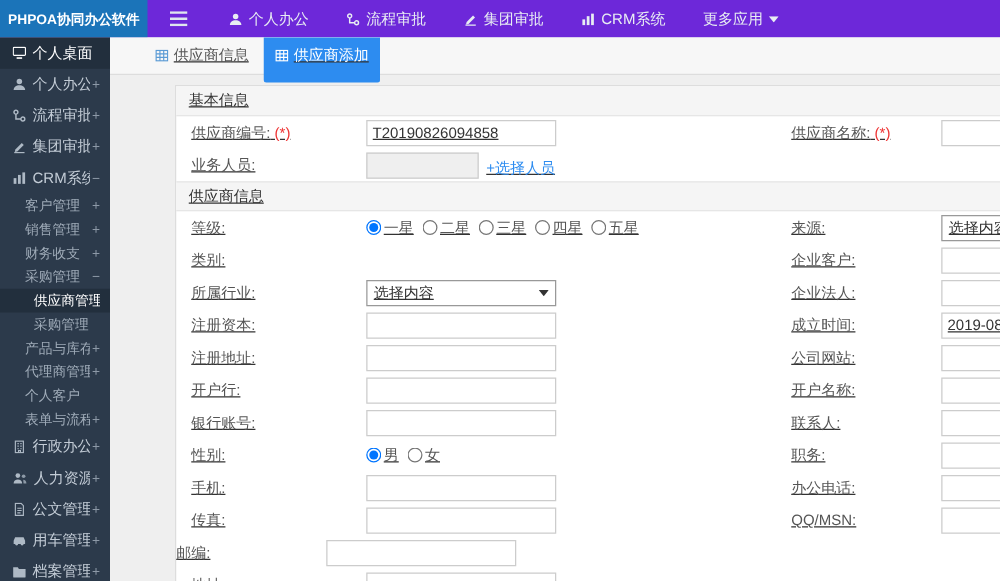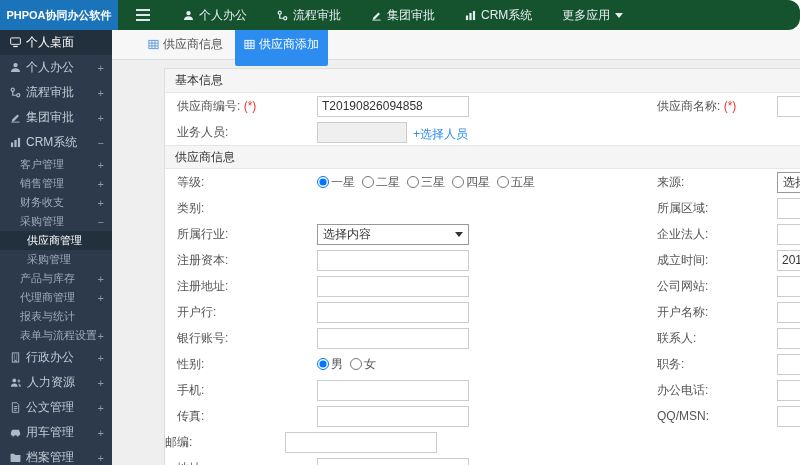--- a/index.html
+++ b/index.html
@@ -1,42 +1,42 @@
 <!DOCTYPE html>
 <html><head>
 <meta charset="utf-8">
 <style>
   *{margin:0;padding:0;box-sizing:border-box;}
   html,body{width:800px;height:465px;overflow:hidden;}
   body{font-family:"Liberation Sans","DejaVu Sans",sans-serif;font-size:12px;background:#fff;color:#333;}
 
   
-  .topbar{height:30px;background:#14532d;display:flex;align-items:center;color:#fff;border-radius:12px;}
+  .topbar{height:30px;background:#6d28d9;display:flex;align-items:center;color:#fff;}
   .logo{width:118px;height:30px;background:#1b74b9;display:flex;align-items:center;justify-content:center;
         font-size:11px;font-weight:bold;letter-spacing:0;white-space:nowrap;}
   .hamburger{padding:0 18px;height:30px;display:flex;align-items:center;cursor:pointer;color:#dfe6ee;}
   .topnav{display:flex;height:100%;}
   .navitem{display:flex;align-items:center;gap:5px;padding:0 15px;font-size:12px;cursor:pointer;color:#e8edf3;}
   .icon{display:inline-flex;align-items:center;line-height:0;}
 
   
   .main{display:flex;height:435px;}
-  .sidebar{width:112px;background:#2c3a4b;color:#c3ccd6;flex-shrink:0;overflow:hidden;}
+  .sidebar{width:88px;background:#2c3a4b;color:#c3ccd6;flex-shrink:0;overflow:hidden;}
   .sbitem{display:flex;align-items:center;padding:0 8px 0 10px;cursor:pointer;white-space:nowrap;}
   .sbitem.lv0{height:25px;font-size:12px;}
   .sbitem.lv1{height:19px;padding-left:20px;font-size:11px;color:#9fabb8;}
   .sbitem.lv2{height:19px;padding-left:27px;font-size:11px;color:#9fabb8;}
   .sbitem.active{background:#222f3d;color:#fff;}
   .sbitem.lv2.active{color:#fff;}
   .sbitem .icon{margin-right:5px;color:#aeb9c5;}
   .sbitem.active .icon{color:#fff;}
   .sblabel{overflow:hidden;text-overflow:clip;}
   .marker{margin-left:auto;font-size:11px;color:#8d99a7;padding-left:2px;}
 
-  .content{flex:1;background:#efefef;overflow:hidden;}
+  .content{flex:1;background:#efefef;overflow:hidden;text-decoration:underline;}
   .tabstrip{height:30px;background:#f7f7f7;border-bottom:1px solid #ddd;display:flex;align-items:center;
             padding-left:36px;gap:12px;}
   .tab{display:flex;align-items:center;gap:4px;font-size:12px;color:#555;cursor:pointer;}
   .tab .icon{color:#5b9bd5;}
   .tab.active{background:#2d8cf0;color:#fff;padding:13px 9px;border-radius:2px;text-align:right;}
   .tab.active .icon{color:#fff;}
 
   
   .panel{width:740px;margin:8px 0 0 52px;background:#fff;border:1px solid #ddd;border-bottom:none;}
   .sechead{height:24px;line-height:23px;background:#f5f5f5;border-top:1px solid #e6e6e6;border-bottom:1px solid #e6e6e6;
@@ -200,21 +200,21 @@
         </div>
         <div class="sbitem lv1">
           <span class="sblabel">产品与库存</span>
           <span class="marker">+</span>
         </div>
         <div class="sbitem lv1">
           <span class="sblabel">代理商管理</span>
           <span class="marker">+</span>
         </div>
         <div class="sbitem lv1">
-          <span class="sblabel">报表与统计</span>
+          <span class="sblabel">个人客户</span>
         </div>
         <div class="sbitem lv1">
           <span class="sblabel">表单与流程设置</span>
           <span class="marker">+</span>
         </div>
         <div class="sbitem lv0">
           <span class="icon">
             <svg viewBox="0 0 12 12" width="11" height="11" fill="none" stroke="currentColor">
               <rect x="2.5" y="1" width="7" height="10"></rect>
               <path d="M4.3 3.2h1.2M6.8 3.2H8M4.3 5.4h1.2M6.8 5.4H8M4.3 7.6h1.2M6.8 7.6H8M5.3 11V9.2h1.6V11"></path>
@@ -344,21 +344,21 @@
                   <span>选择内容</span>
                 </div>
               </div>
             </div>
           </div>
           <div class="frow">
             <div class="fcell left">
               <div class="flabel">类别:</div>
             </div>
             <div class="fcell right">
-              <div class="flabel">所属区域:</div>
+              <div class="flabel">企业客户:</div>
               <div class="fval">
                 <input type="text" style="">
               </div>
             </div>
           </div>
           <div class="frow">
             <div class="fcell left">
               <div class="flabel">所属行业:</div>
               <div class="fval">
                 <div class="fselect">

